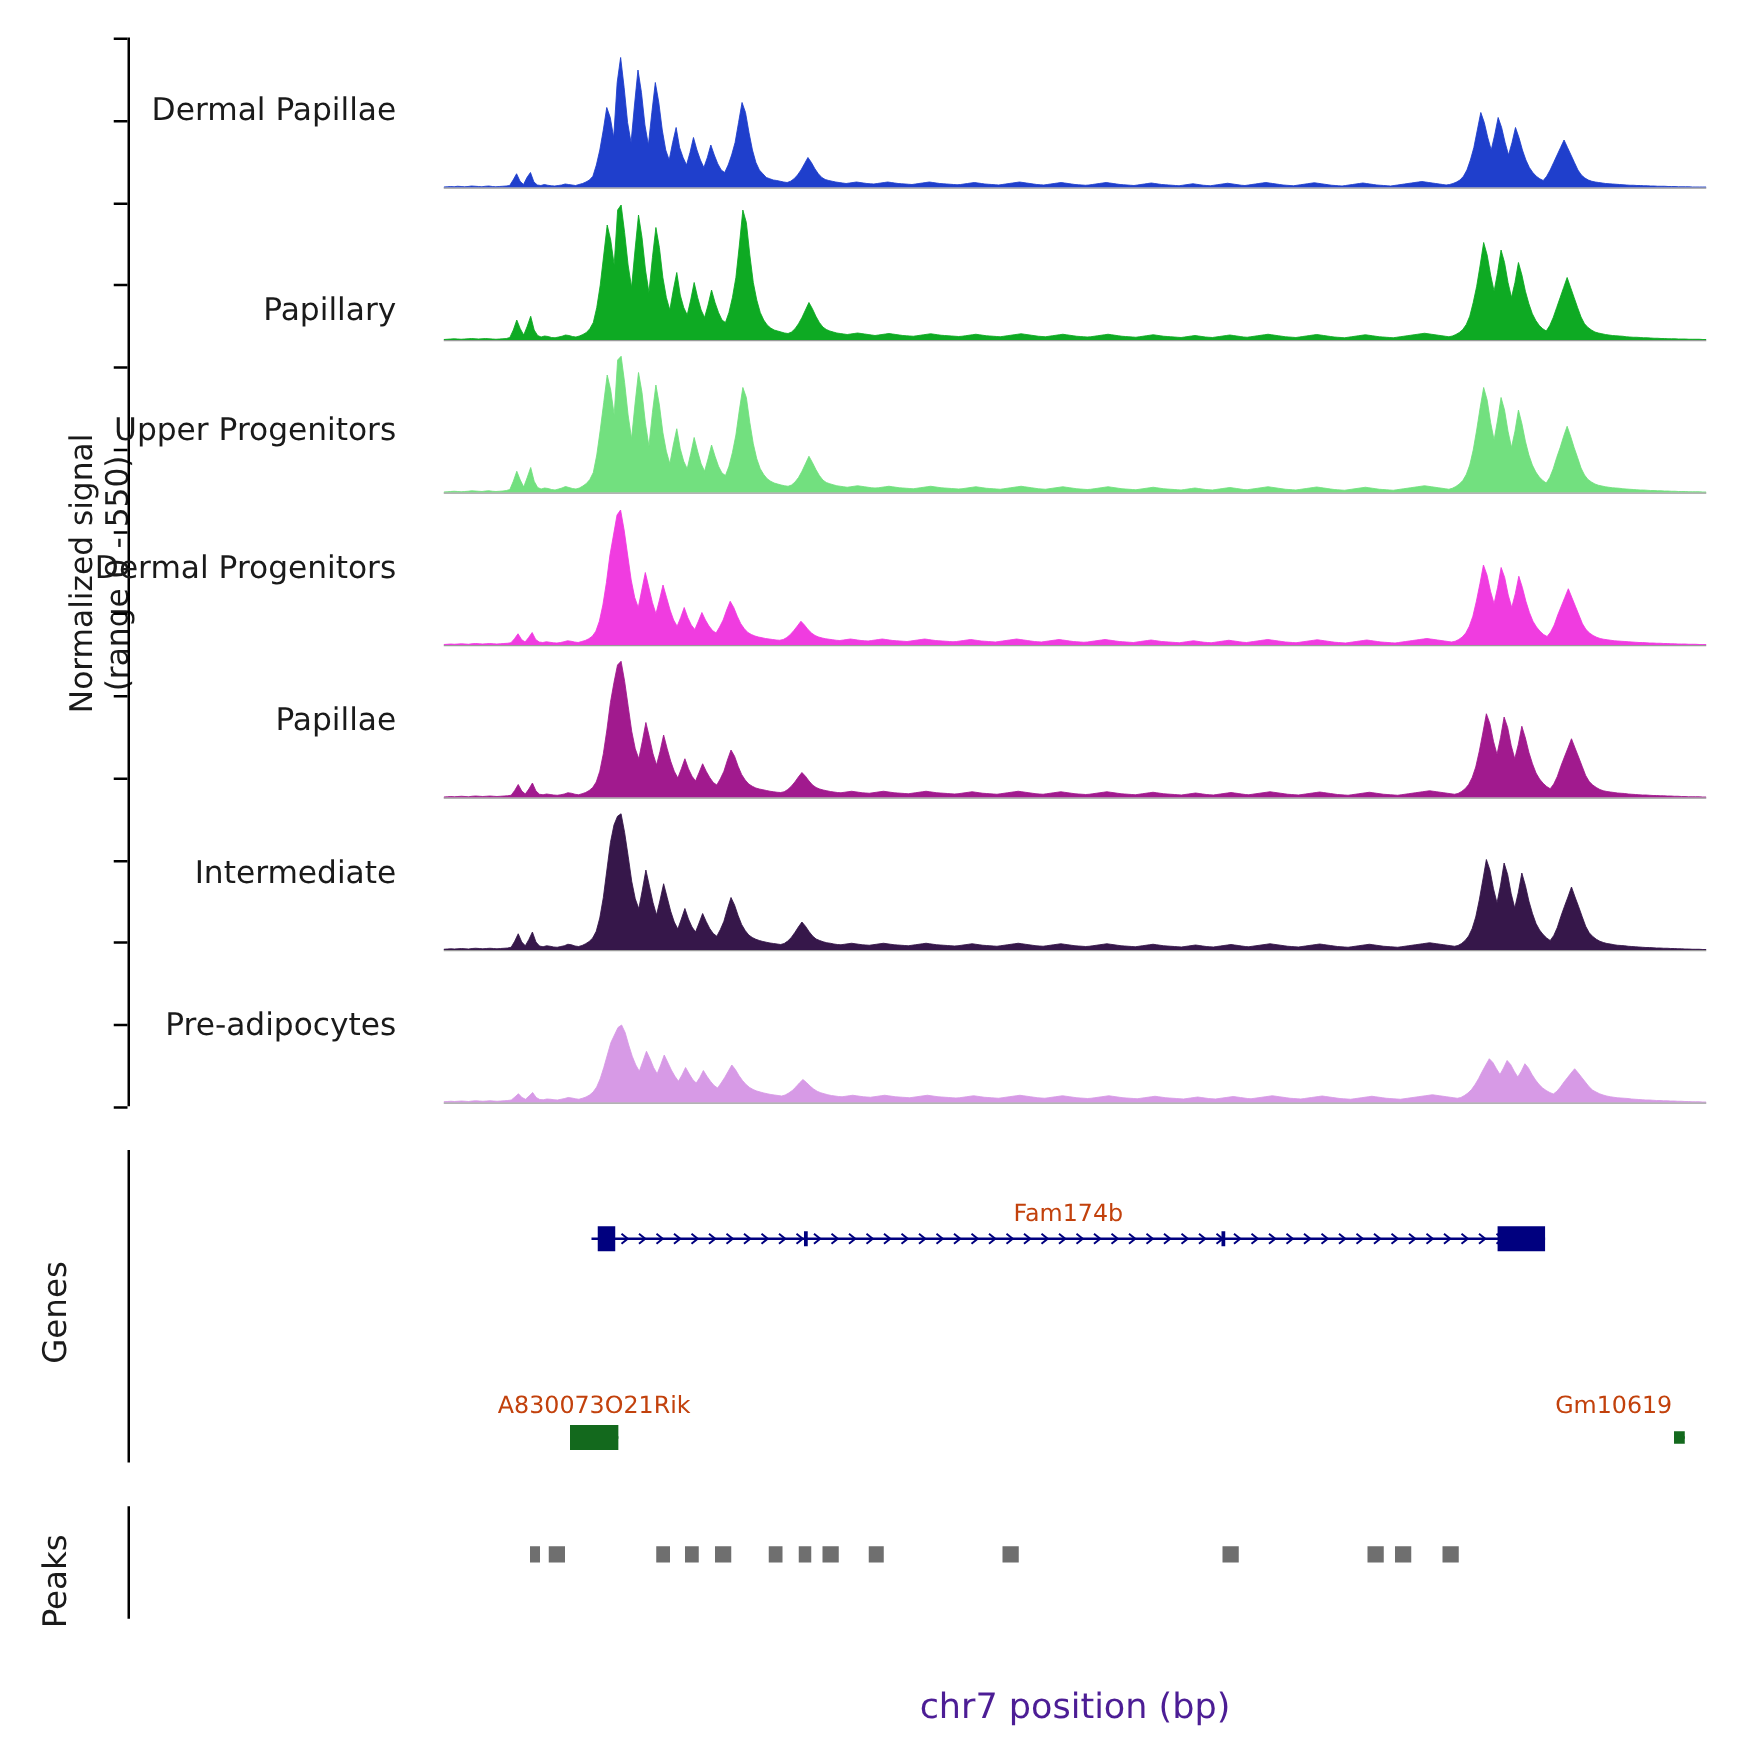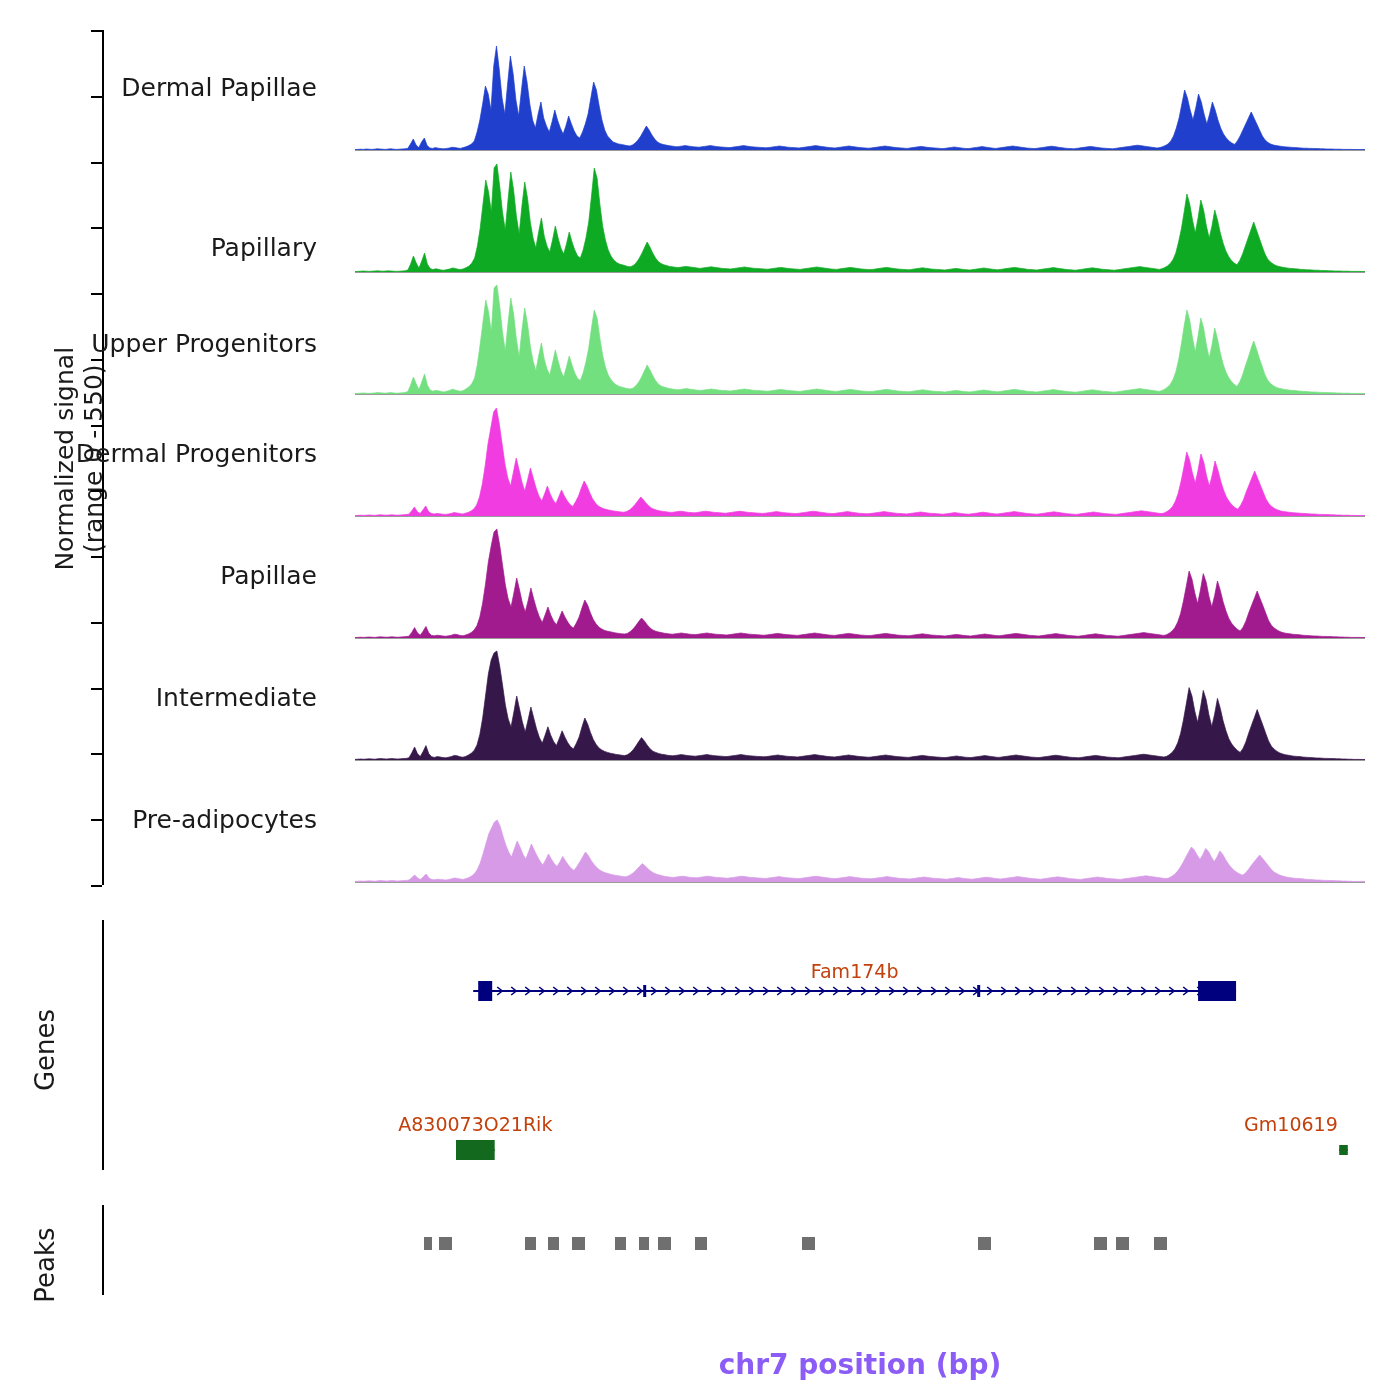--- a/index.html
+++ b/index.html
@@ -53,21 +53,21 @@
 
   
   #peaks-panel{position:absolute;left:355px;top:1215px;width:1010px;height:70px;}
   .peak{position:absolute;top:22px;height:13px;background:#6f6f6f;}
 
   
   #xaxis{position:absolute;left:355px;top:1300px;width:1010px;height:70px;}
   #xaxis .axisline{position:absolute;left:0;top:0;width:1010px;height:2px;background:#000;}
   #xaxis .xtick{position:absolute;top:0;width:2px;height:10px;background:#000;}
   #xaxis .xticklabel{position:absolute;top:14px;font-size:21px;color:#2b2b2b;transform:translateX(-50%);white-space:nowrap;}
-  #xaxis-title{position:absolute;left:355px;top:1348px;width:1010px;text-align:center;font-size:28px;color:#8b5cf6;font-weight:bold;}
+  #xaxis-title{position:absolute;left:355px;top:1348px;width:1010px;text-align:center;font-size:28px;color:#4c1d95;}
 </style>
 </head>
 <body>
 
 <div id="root">
 
   <div id="signal-ylabel" class="ylabel">
     <span>Normalized signal</span><br>
     <span>(range 0 - 550)</span>
   </div>

